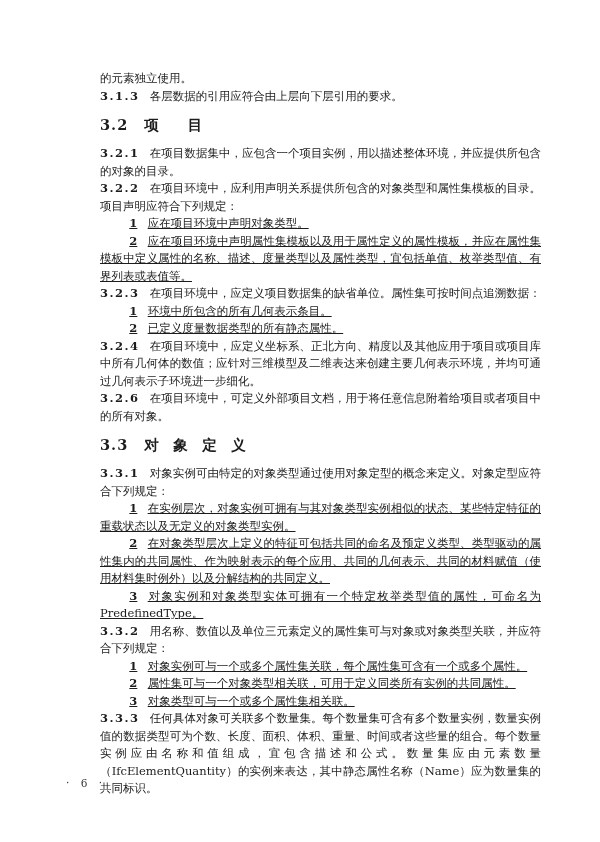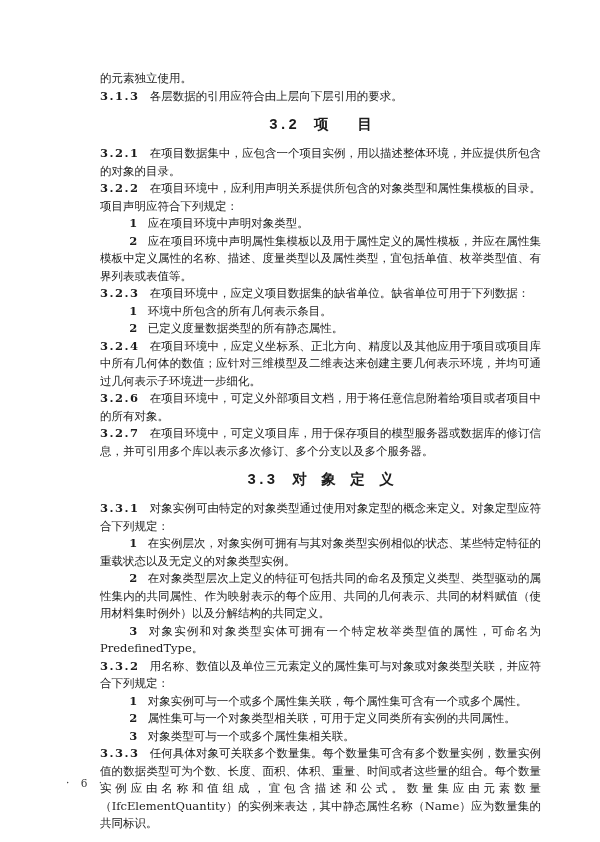--- a/index.html
+++ b/index.html
@@ -32,32 +32,32 @@
   }
   p.para .num {
     font-weight: bold;
     letter-spacing: 1.5px;
     margin-right: 0.9em;
     white-space: nowrap;
     margin-top: 31px;
   }
   p.para.sub {
     text-indent: 2.55em;
+    text-decoration: underline;
   }
   p.para.sub .num {
     letter-spacing: 0;
   }
   p.para.heading {
-    text-align: center;
+    text-align: left;
     font-weight: bold;
     font-size: 14.5px;
     line-height: 20px;
     margin: 10px 0 10px 0;
     text-indent: 0;
-    font-family: Liberation Mono, monospace;
   }
   p.para.heading .num {
     margin-right: 1.1em;
     letter-spacing: 1px;
   }
   .footer {
     position: absolute;
     left: 66px;
     top: 777px;
     font-size: 10.5px;
@@ -79,33 +79,32 @@
       <p class="para heading"><span class="num">3.2</span><span class="txt">项　　目</span></p>
 
       <p class="para clause"><span class="num">3.2.1</span><span class="txt">在项目数据集中，应包含一个项目实例，用以描述整体环境，并应提供所包含的对象的目录。</span></p>
 
       <p class="para clause"><span class="num">3.2.2</span><span class="txt">在项目环境中，应利用声明关系提供所包含的对象类型和属性集模板的目录。项目声明应符合下列规定：</span></p>
 
       <p class="para sub"><span class="num">1</span><span class="txt">应在项目环境中声明对象类型。</span></p>
 
       <p class="para sub"><span class="num">2</span><span class="txt">应在项目环境中声明属性集模板以及用于属性定义的属性模板，并应在属性集模板中定义属性的名称、描述、度量类型以及属性类型，宜包括单值、枚举类型值、有界列表或表值等。</span></p>
 
-      <p class="para clause"><span class="num">3.2.3</span><span class="txt">在项目环境中，应定义项目数据集的缺省单位。缺省单位可用于下列数据：</span></p>
+      <p class="para clause"><span class="num">3.2.3</span><span class="txt">在项目环境中，应定义项目数据集的缺省单位。属性集可按时间点追溯数据：</span></p>
 
       <p class="para sub"><span class="num">1</span><span class="txt">环境中所包含的所有几何表示条目。</span></p>
 
       <p class="para sub"><span class="num">2</span><span class="txt">已定义度量数据类型的所有静态属性。</span></p>
 
 
       <p class="para clause"><span class="num">3.2.4</span><span class="txt">在项目环境中，应定义坐标系、正北方向、精度以及其他应用于项目或项目库中所有几何体的数值；应针对三维模型及二维表达来创建主要几何表示环境，并均可通过几何表示子环境进一步细化。</span></p>
 
 
       <p class="para clause"><span class="num">3.2.6</span><span class="txt">在项目环境中，可定义外部项目文档，用于将任意信息附着给项目或者项目中的所有对象。</span></p>
 
-      <p class="para clause"><span class="num">3.2.7</span><span class="txt">在项目环境中，可定义项目库，用于保存项目的模型服务器或数据库的修订信息，并可引用多个库以表示多次修订、多个分支以及多个服务器。</span></p>
 
       <p class="para heading"><span class="num">3.3</span><span class="txt">对　象　定　义</span></p>
 
       <p class="para clause"><span class="num">3.3.1</span><span class="txt">对象实例可由特定的对象类型通过使用对象定型的概念来定义。对象定型应符合下列规定：</span></p>
 
       <p class="para sub"><span class="num">1</span><span class="txt">在实例层次，对象实例可拥有与其对象类型实例相似的状态、某些特定特征的重载状态以及无定义的对象类型实例。</span></p>
 
       <p class="para sub"><span class="num">2</span><span class="txt">在对象类型层次上定义的特征可包括共同的命名及预定义类型、类型驱动的属性集内的共同属性、作为映射表示的每个应用、共同的几何表示、共同的材料赋值（使用材料集时例外）以及分解结构的共同定义。</span></p>
 
       <p class="para sub"><span class="num">3</span><span class="txt">对象实例和对象类型实体可拥有一个特定枚举类型值的属性，可命名为 PredefinedType。</span></p>

